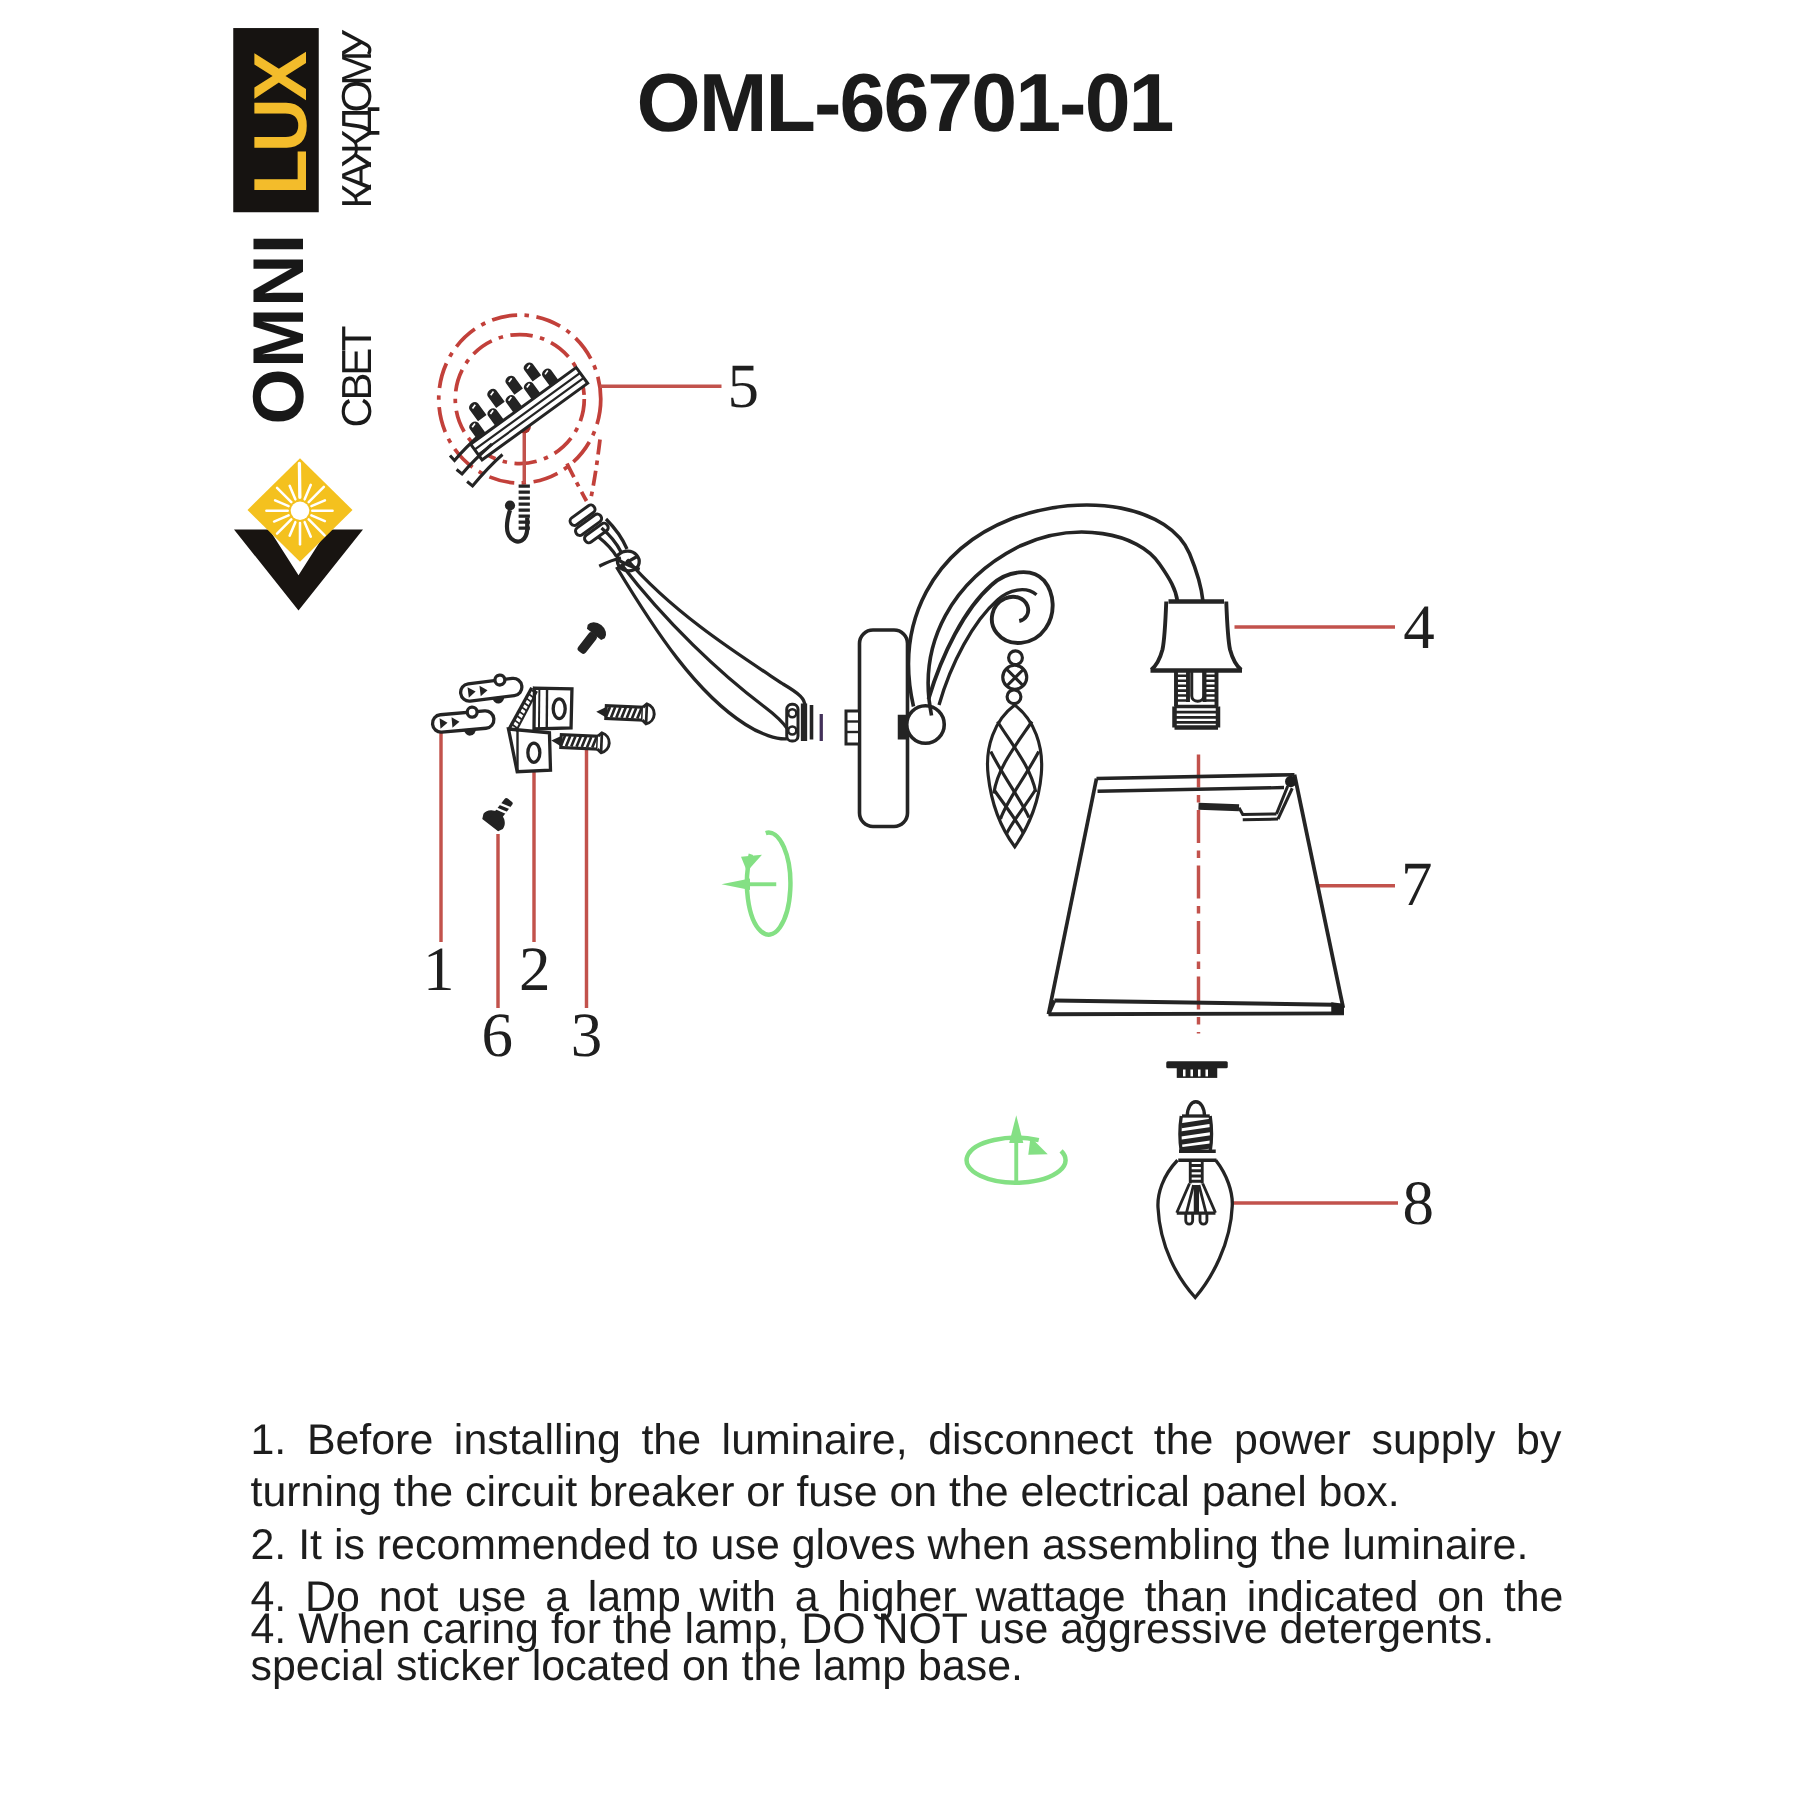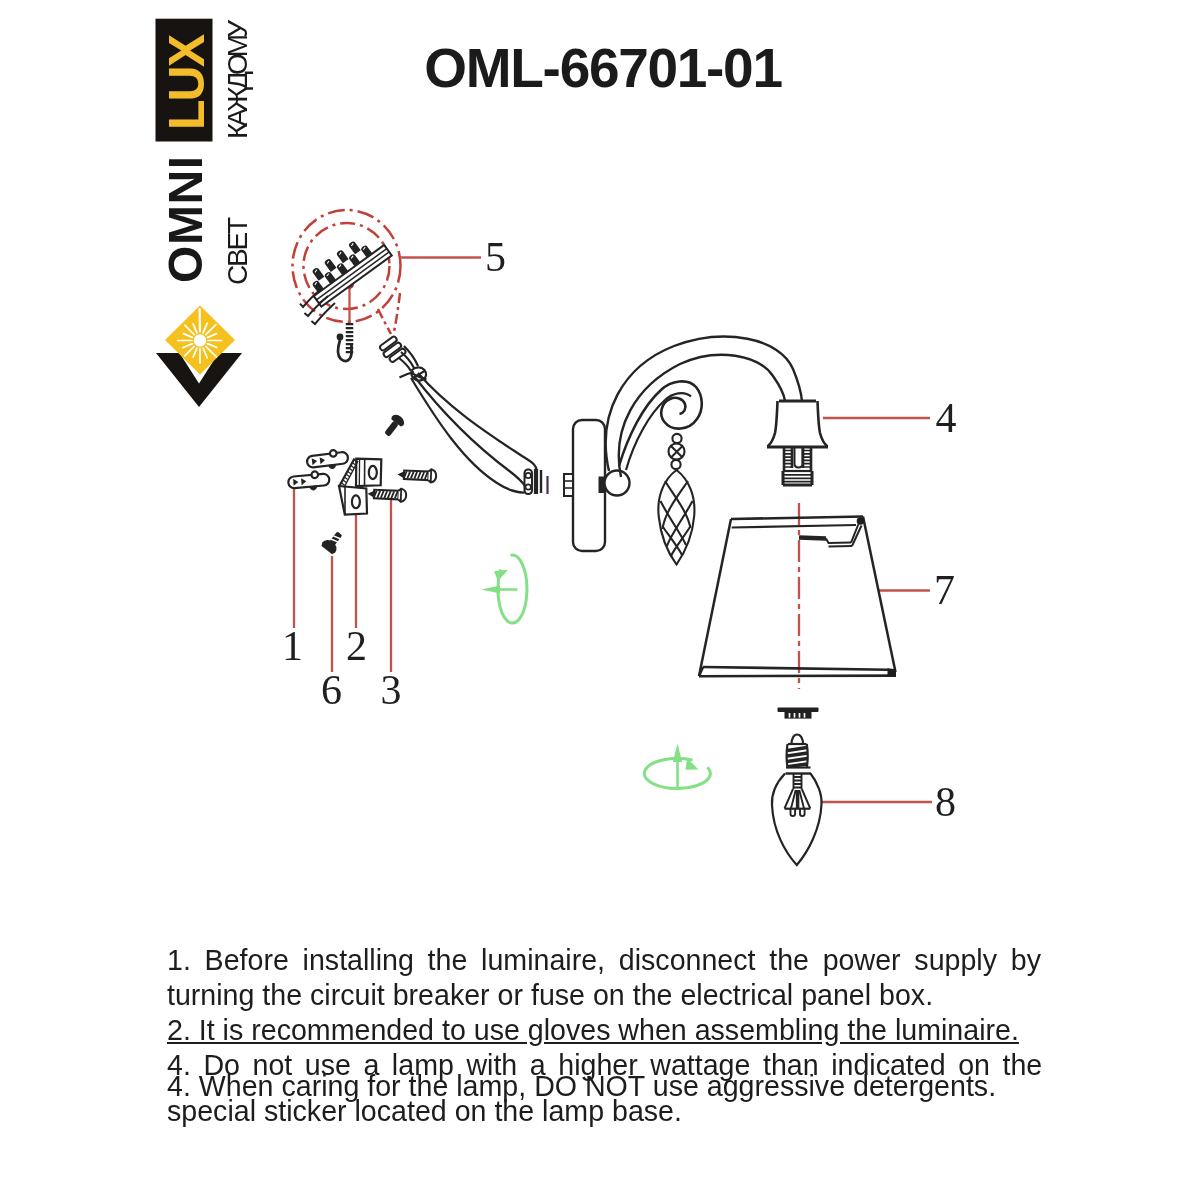--- a/index.html
+++ b/index.html
@@ -311,16 +311,16 @@
   <path d="M677.5,788 V757" stroke-width="2.6"></path>
 </g>
 <polygon points="698.5,769.5 687,758 685.5,769.8" fill="#84e084"></polygon>
 <polygon points="677.5,743.5 672.8,762 682.2,762" fill="#84e084"></polygon>
 </svg>
 
 <div id="title" class="abs">OML-66701-01</div>
 
 <div class="fl" style="top:944px;word-spacing:5.8px;">1. Before installing the luminaire, disconnect the power supply by</div>
 <div class="fl" style="top:979px;text-align:right;">turning the circuit breaker or fuse on the electrical panel box.</div>
-<div class="fl" style="top:1014px;text-decoration:underline;">2. It is recommended to use gloves when assembling the luminaire.</div>
+<div class="fl" style="top:1014px;">2. It is recommended to use gloves when assembling the luminaire.</div>
 <div class="fl" style="top:1049px;word-spacing:4.6px;">4. Do not use a lamp with a higher wattage than indicated on the</div>
 <div class="fl" style="top:1084px;margin-top:11px;">special sticker located on the lamp base.</div>
 <div class="fl" style="top:1070px;">4. When caring for the lamp, DO NOT use aggressive detergents.</div>
 
 </body></html>

